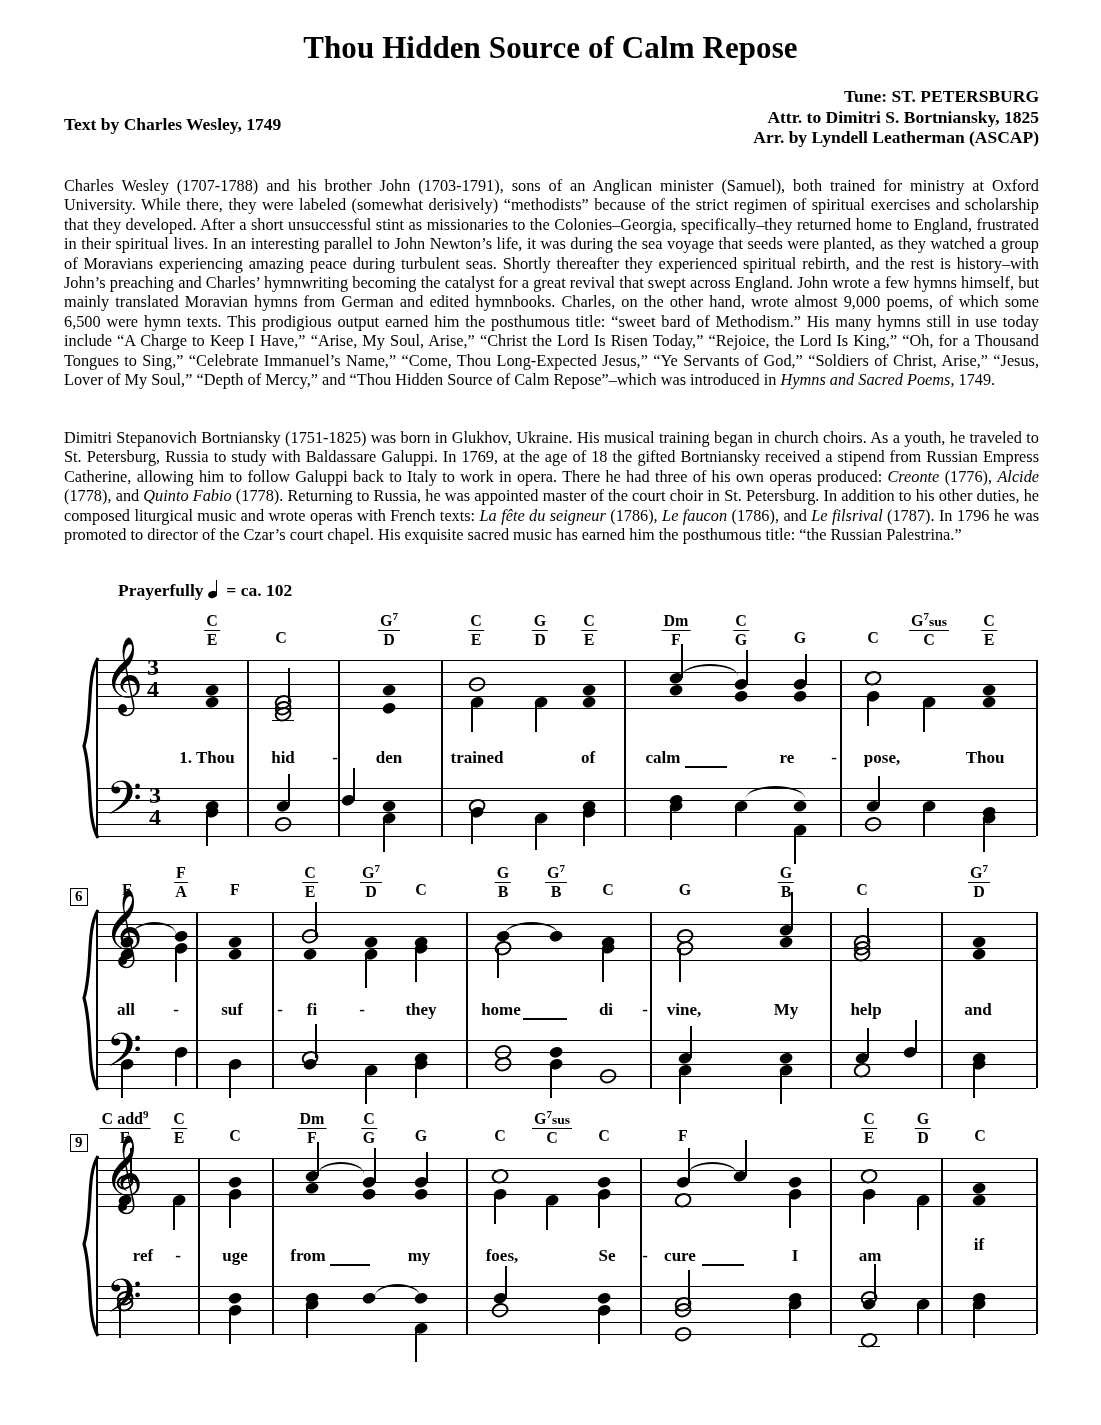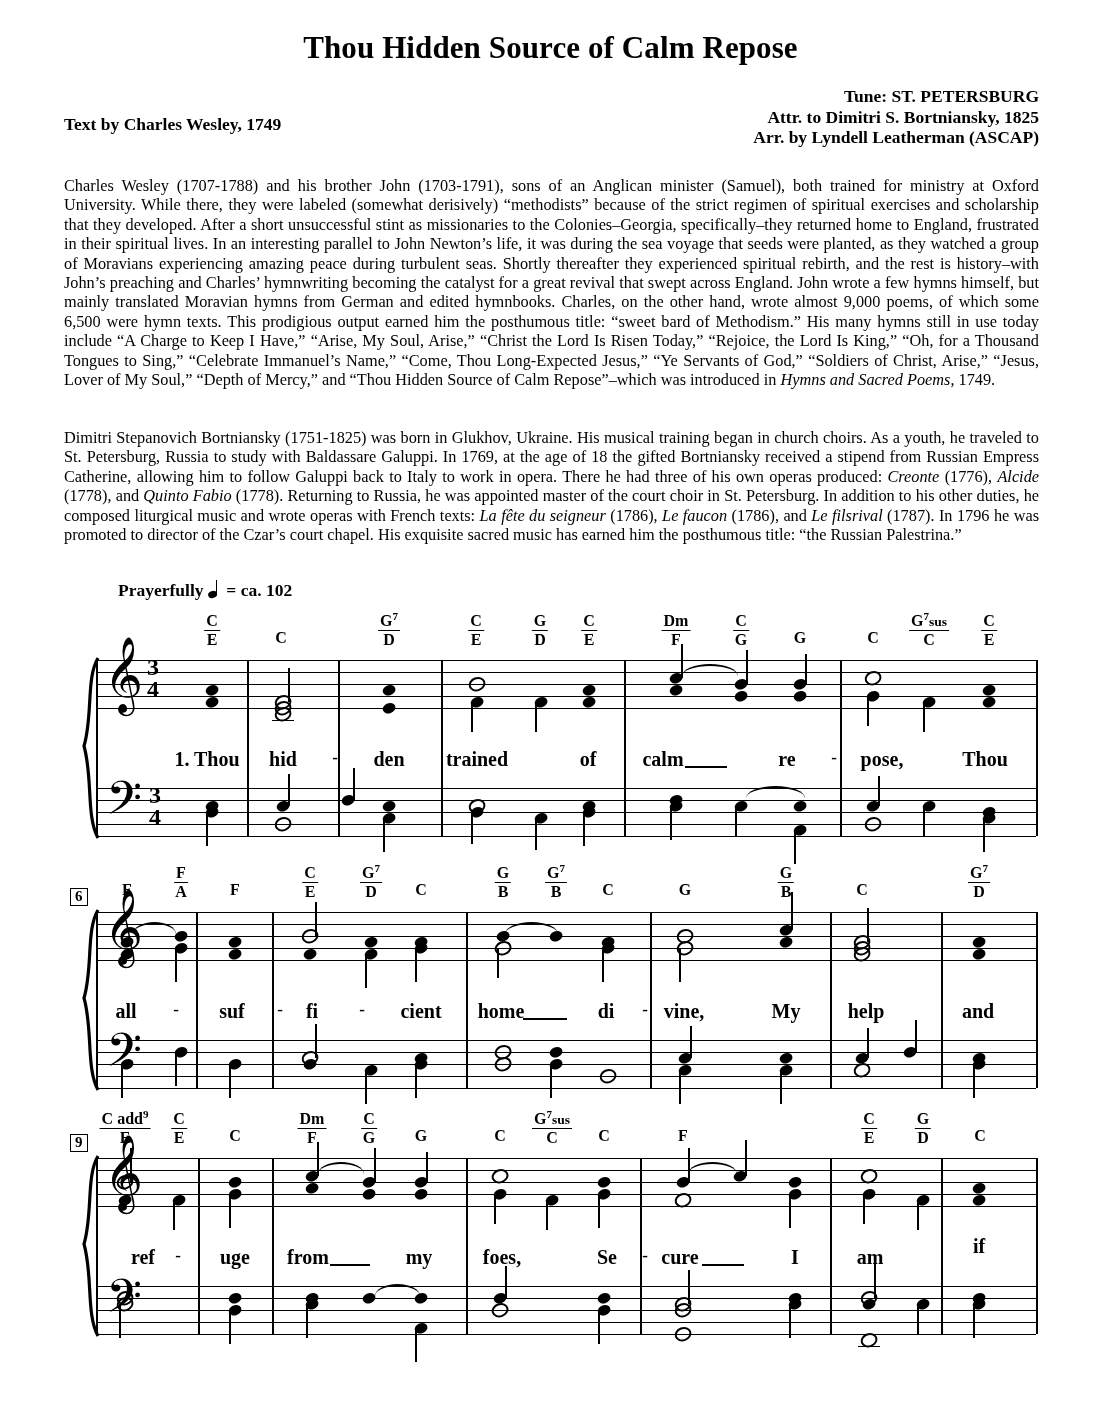--- a/index.html
+++ b/index.html
@@ -212,21 +212,21 @@
     border-top: 2.1px solid #000;
     border-radius: 50%/100% 100% 0 0;
     height: 10px;
     border-left: 0; border-right: 0; border-bottom: 0;
   }
 
   
   .lyric {
     position: absolute;
     transform: translateX(-50%);
-    font-size: 20px;
+    font-size: 17px;
     font-weight: bold;
     white-space: nowrap;
     text-align: right;
   }
   .hyph {
     position: absolute;
     transform: translateX(-50%);
     font-size: 17px;
     font-weight: bold;
   }
@@ -587,21 +587,21 @@
           <div class="stem" style="left: 973px; top: 164px; height: 34px;"></div>
           <div class="nh filled" style="left: 979px; top: 164px;"></div>
           <div class="tie" style="left: 133px; width: 43px; top: 22px;"></div>
           <div class="tie" style="left: 505px; width: 53px; top: 22px;"></div>
           <div class="lyric" style="left: 126px; top: 100px;">all</div>
           <div class="hyph" style="left: 176px; top: 100px;">-</div>
           <div class="lyric" style="left: 232px; top: 100px;">suf</div>
           <div class="hyph" style="left: 280px; top: 100px;">-</div>
           <div class="lyric" style="left: 312px; top: 100px;">fi</div>
           <div class="hyph" style="left: 362px; top: 100px;">-</div>
-          <div class="lyric" style="left: 421px; top: 100px;">cient</div>
+          <div class="lyric" style="left: 421px; top: 100px;">they</div>
           <div class="lyric" style="left: 501px; top: 100px;">home</div>
           <div class="extline" style="left: 523px; width: 44px; top: 118px;"></div>
           <div class="lyric" style="left: 606px; top: 100px;">di</div>
           <div class="hyph" style="left: 645px; top: 100px;">-</div>
           <div class="lyric" style="left: 684px; top: 100px;">vine,</div>
           <div class="lyric" style="left: 786px; top: 100px;">My</div>
           <div class="lyric" style="left: 866px; top: 100px;">help</div>
           <div class="lyric" style="left: 978px; top: 100px;">and</div>
         </div>
       </div>

